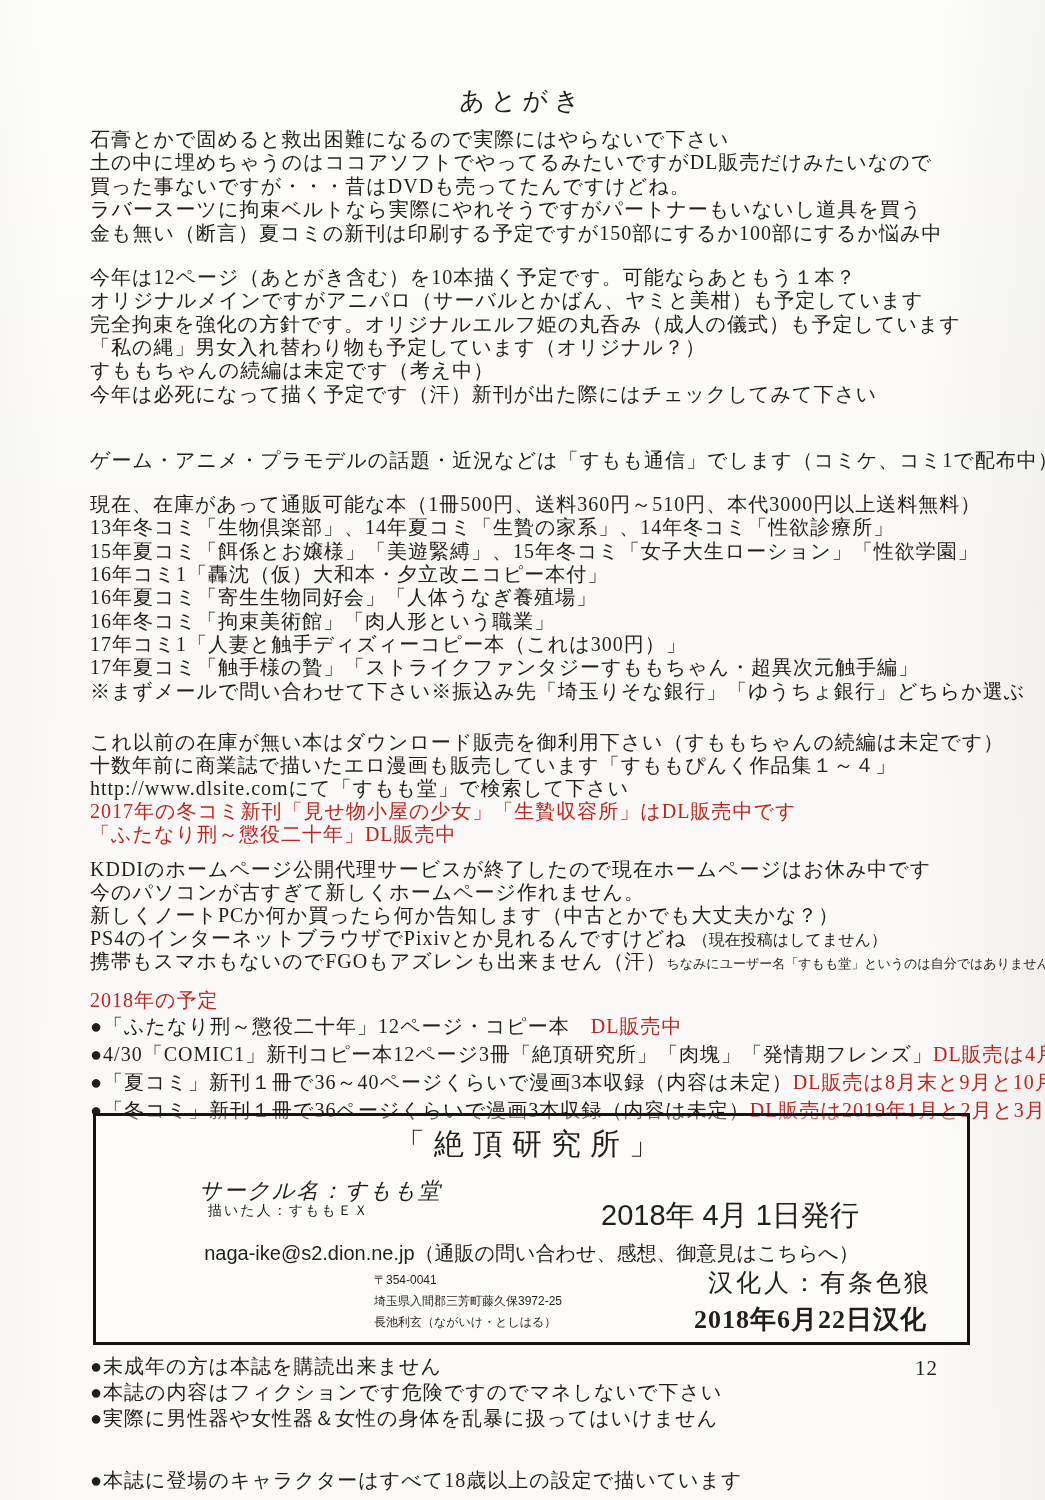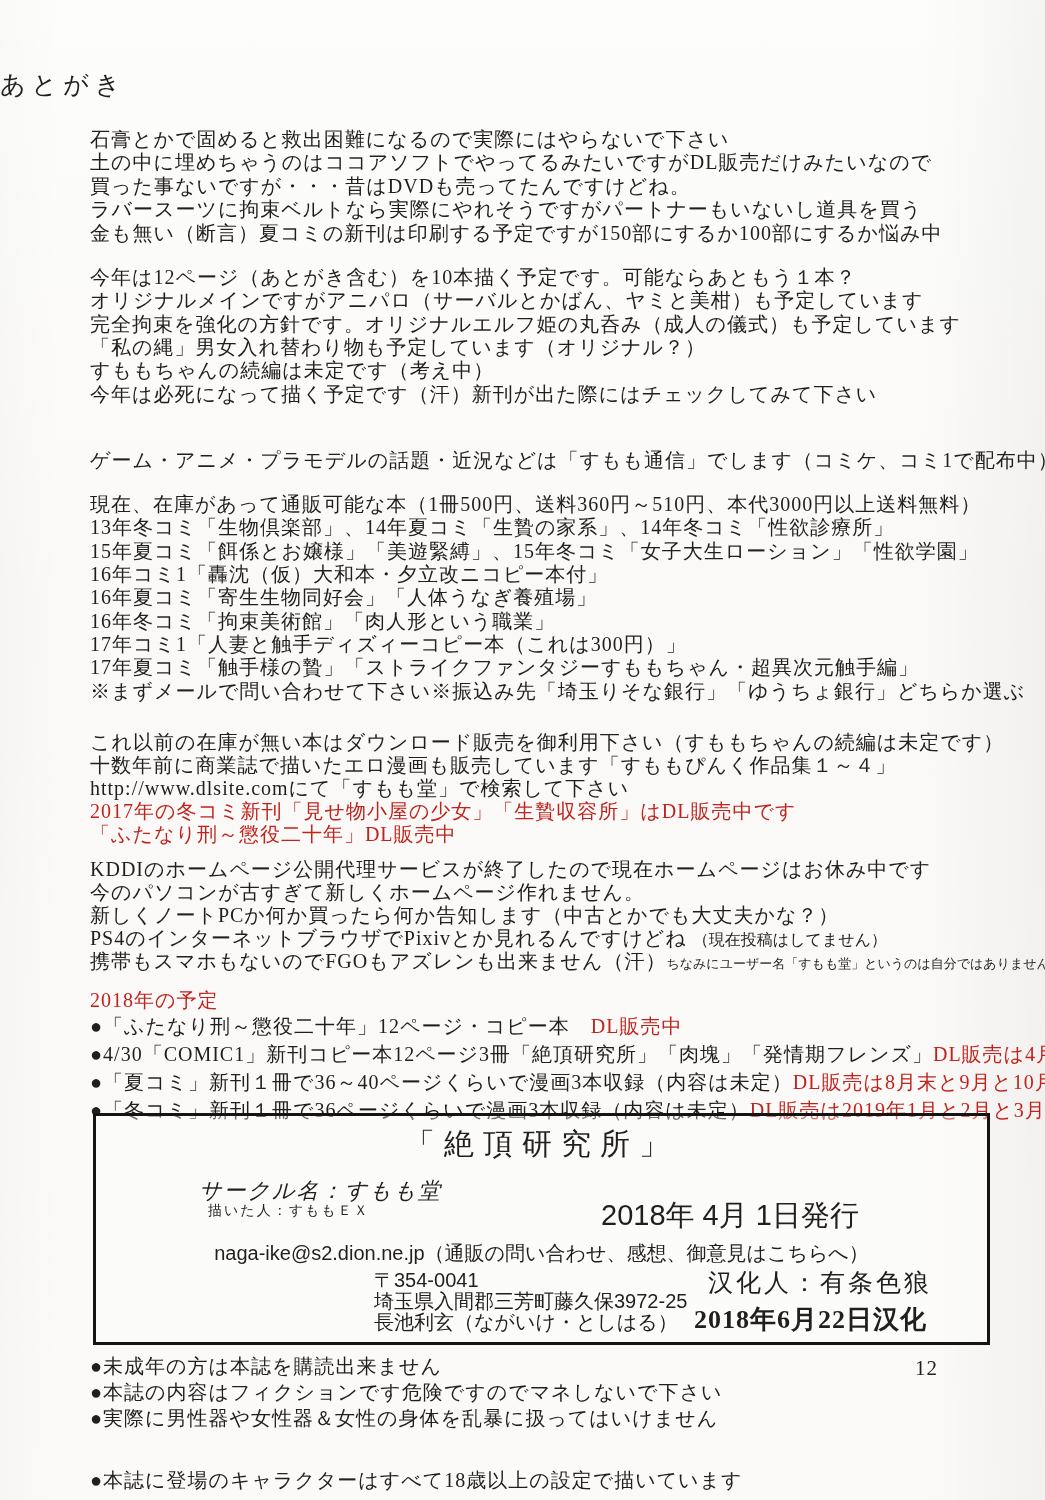--- a/index.html
+++ b/index.html
@@ -12,51 +12,50 @@
     width:1045px;height:1500px;
     margin:0 auto;
     background:
       linear-gradient(90deg, rgba(0,0,0,0.015) 0%, rgba(0,0,0,0) 6%, rgba(0,0,0,0) 88%, rgba(0,0,0,0.035) 100%),
       linear-gradient(180deg, #fdfdfc 0%, #faf9f7 40%, #fbfaf8 100%);
     font-family:"Liberation Serif","DejaVu Serif",serif;
     color:var(--ink);
     overflow:hidden;
   }
   .ttl{
-    position:absolute;top:68px;left:0;width:100%;
-    text-align:left;font-size:25px;letter-spacing:6px;
+    position:absolute;top:84px;left:0;width:100%;
+    text-align:center;font-size:25px;letter-spacing:6px;
     white-space:nowrap;
   }
   .ln{
     position:absolute;left:90px;
     font-size:20px;line-height:24px;letter-spacing:1px;
     white-space:nowrap;
   }
   .red{color:var(--red);}
   .note-md{font-size:16px;letter-spacing:0;}
   .note-sm{font-size:13px;letter-spacing:0;}
   .colophon{
     position:absolute;left:93px;top:1113px;
     width:871px;height:226px;
     border:3px solid #161412;
     background:rgba(255,255,255,0.35);
-    padding-left:20px;
   }
   .c-title{
     position:absolute;top:8px;left:0;width:100%;
     text-align:center;font-size:30px;letter-spacing:9px;
     white-space:nowrap;
   }
   .c-circle{position:absolute;left:103px;top:60px;font-size:22px;letter-spacing:2px;white-space:nowrap;font-style:italic;}
   .c-artist{position:absolute;left:112px;top:86px;font-size:14px;letter-spacing:2px;white-space:nowrap;}
   .c-date{position:absolute;left:505px;top:80px;font-size:29px;white-space:nowrap;
     font-family:"Liberation Sans","DejaVu Sans",sans-serif;}
   .c-email{position:absolute;top:124px;left:0;width:100%;text-align:center;font-size:20px;white-space:nowrap;
     font-family:"Liberation Sans","DejaVu Sans",sans-serif;}
-  .c-postal{position:absolute;left:278px;top:154px;font-size:20px;line-height:21px;white-space:nowrap;
+  .c-postal{position:absolute;left:278px;top:154px;font-size:12px;line-height:21px;white-space:nowrap;
     font-family:"Liberation Sans","DejaVu Sans",sans-serif;}
   .c-translator{position:absolute;left:612px;top:150px;font-size:25px;letter-spacing:3px;white-space:nowrap;}
   .c-transdate{position:absolute;left:598px;top:186px;font-size:26px;font-weight:bold;letter-spacing:1px;white-space:nowrap;}
   .pgnum{position:absolute;left:915px;top:1356px;font-size:21px;letter-spacing:1px;}
 </style>
 </head>
 <body>
 
 <div class="page">
 

